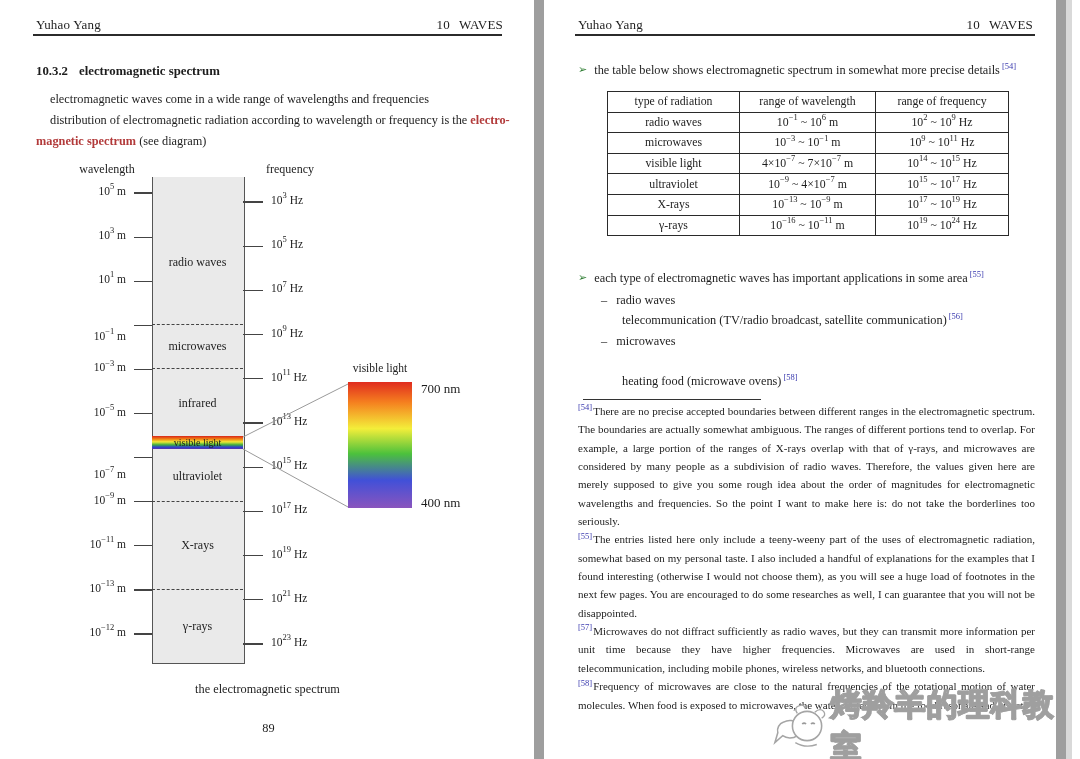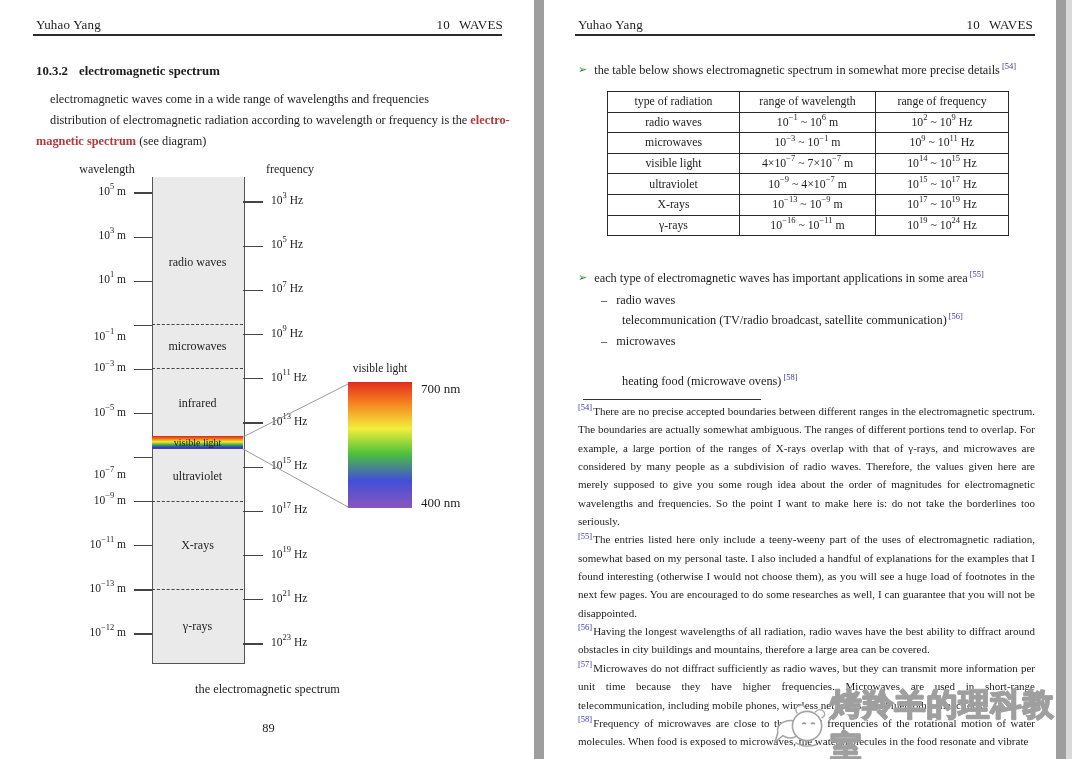--- a/index.html
+++ b/index.html
@@ -214,21 +214,20 @@
         <div style="position: absolute; left: 622px; top: 313.3px; font-size: 12.3px; white-space: nowrap;">telecommunication (TV/radio broadcast, satellite communication)<sup class="ref">[56]</sup></div>
         <div style="position: absolute; left: 601px; top: 333.6px; font-size: 12.3px; white-space: nowrap;"><span style="margin-right:9px">–</span>microwaves</div>
         <div style="position: absolute; left: 622px; top: 374.2px; font-size: 12.3px; white-space: nowrap;">heating food (microwave ovens)<sup class="ref">[58]</sup></div>
       </div>
 
     <div class="abs" style="left:583px;top:399px;width:178px;height:1.2px;background:#333;"></div>
 
     <div id="footnotes">
         <p><sup class="ref">[54]</sup>There are no precise accepted boundaries between different ranges in the electromagnetic spectrum. The boundaries are actually somewhat ambiguous. The ranges of different portions tend to overlap. For example, a large portion of the ranges of X-rays overlap with that of γ-rays, and microwaves are considered by many people as a subdivision of radio waves. Therefore, the values given here are merely supposed to give you some rough idea about the order of magnitudes for electromagnetic wavelengths and frequencies. So the point I want to make here is: do not take the borderlines too seriously.</p>
         <p><sup class="ref">[55]</sup>The entries listed here only include a teeny-weeny part of the uses of electromagnetic radiation, somewhat based on my personal taste. I also included a handful of explanations for the examples that I found interesting (otherwise I would not choose them), as you will see a huge load of footnotes in the next few pages. You are encouraged to do some researches as well, I can guarantee that you will not be disappointed.</p>
-        <p><sup class="ref">[56]</sup>Having the longest wavelengths of all radiation, radio waves have the best ability to diffract around obstacles in city buildings and mountains, therefore a large area can be covered.</p>
         <p><sup class="ref">[57]</sup>Microwaves do not diffract sufficiently as radio waves, but they can transmit more information per unit time because they have higher frequencies. Microwaves are used in short-range telecommunication, including mobile phones, wireless networks, and bluetooth connections.</p>
         <p><sup class="ref">[58]</sup>Frequency of microwaves are close to the natural frequencies of the rotational motion of water molecules. When food is exposed to microwaves, the water molecules in the food resonate and vibrate</p>
       </div>
 
     <div class="abs pageno" style="left:547px;top:716px;width:509px;">90</div>
 
     <div class="abs wm" style="left:770px;top:684px;">
       <svg width="62" height="52" viewBox="0 0 62 52">
         <path d="M14 22 a11 9 0 1 1 -1 14 l-8 7 3-10 a9 9 0 0 1 6-11z" fill="#fff" stroke="#a5a5a5" stroke-width="1.6"></path>
         <circle cx="38" cy="26" r="15" fill="#fff" stroke="#a5a5a5" stroke-width="1.6"></circle>

